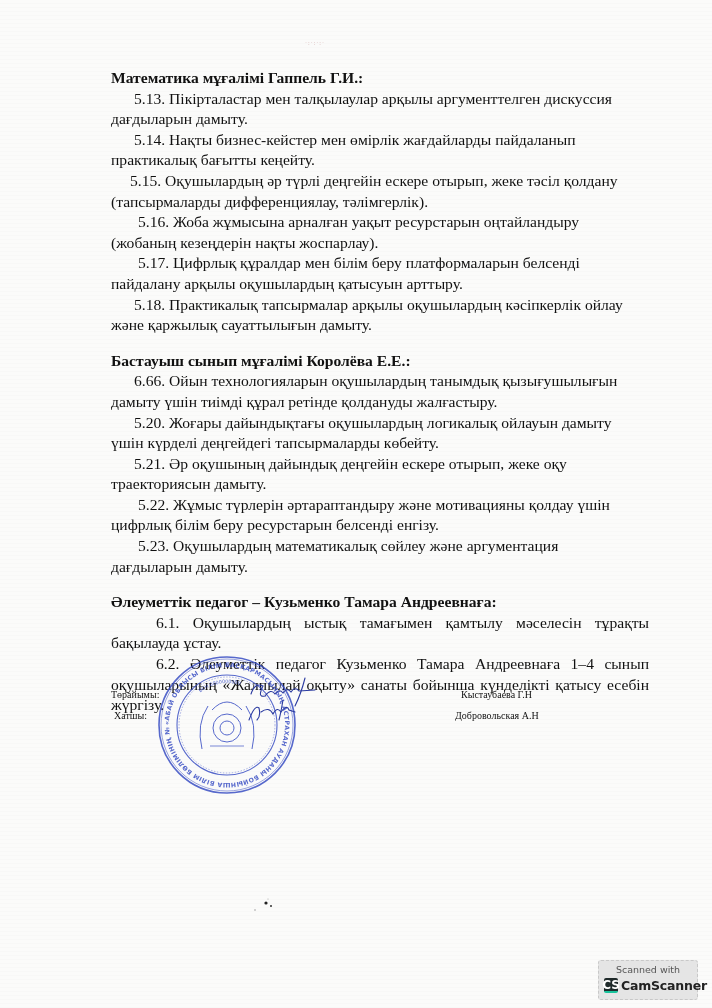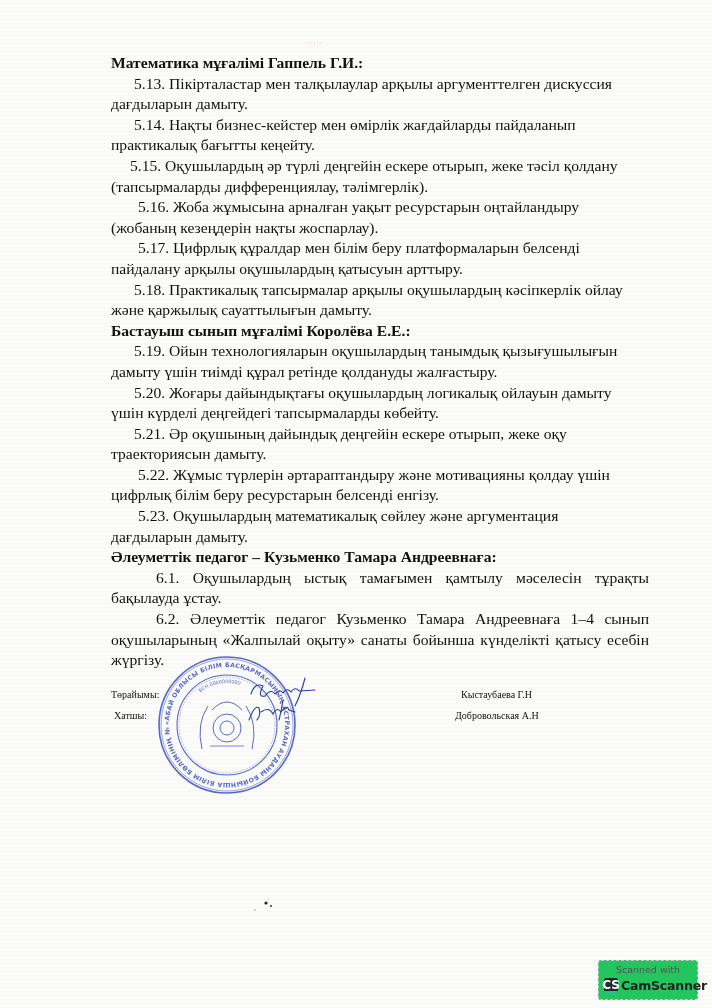--- a/index.html
+++ b/index.html
@@ -16,21 +16,21 @@
       repeating-linear-gradient(0deg, rgba(0,0,0,0.012) 0px, rgba(0,0,0,0.012) 1px, transparent 1px, transparent 4px);
     pointer-events: none;
   }
   .content {
     position: absolute;
     left: 111px; top: 53px;
     width: 538px;
     font-size: 15.6px;
     line-height: 20.6px;
   }
-  .heading { font-weight: bold; }
+  .heading { font-weight: bold; margin-top: 15px; }
   .item { margin: 0; }
   .indent-a { text-indent: 23px; }
   .indent-b { text-indent: 27px; }
   .indent-c { text-indent: 45px; text-align: justify; }
 
   .signatures {
     position: absolute; left: 111px; top: 685px; width: 520px;
     font-size: 10px; line-height: 20.6px;
   }
   .sig-row { position: relative; height: 20.6px; }
@@ -46,21 +46,21 @@
   .signature-scrawl { position: absolute; left: 243px; top: 676px; width: 80px; height: 50px; }
 
   .faint-mark {
     position: absolute; left: 305px; top: 40px; width: 30px; height: 6px;
     color: #d9b9b9; font-size: 6px; letter-spacing: 1px;
   }
   .specks { position: absolute; left: 245px; top: 895px; width: 40px; height: 20px; }
 
   .cs-badge {
     position: absolute; left: 598px; top: 960px; width: 98px; height: 38px;
-    border: 1px dashed #c8c8c8; border-radius: 3px; background: #22c55e;
+    border: 1px dashed #c8c8c8; border-radius: 3px; background: #e5e5e5;
     font-family: "DejaVu Sans", sans-serif;
   }
   .cs-top {
     position: absolute; top: 3px; left: 0; right: 0; text-align: center;
     font-size: 9.5px; color: #555;
   }
   .cs-bottom {
     position: absolute; top: 17px; left: 5px; display: flex; align-items: center;
   }
   .cs-logo {
@@ -100,21 +100,21 @@
     <div class="indent-b">5.17. Цифрлық құралдар мен білім беру платформаларын белсенді</div>
     <div>пайдалану арқылы оқушылардың қатысуын арттыру.</div>
   </div>
   <div class="item">
     <div class="indent-a">5.18. Практикалық тапсырмалар арқылы оқушылардың кәсіпкерлік ойлау</div>
     <div>және қаржылық сауаттылығын дамыту.</div>
   </div>
 
   <div class="heading">Бастауыш сынып мұғалімі Королёва Е.Е.:</div>
   <div class="item">
-    <div class="indent-a">5.19. Ойын технологияларын оқушылардың танымдық қызығушылығын</div>
+    <div class="indent-a">6.66. Ойын технологияларын оқушылардың танымдық қызығушылығын</div>
     <div>дамыту үшін тиімді құрал ретінде қолдануды жалғастыру.</div>
   </div>
   <div class="item">
     <div class="indent-a">5.20. Жоғары дайындықтағы оқушылардың логикалық ойлауын дамыту</div>
     <div>үшін күрделі деңгейдегі тапсырмаларды көбейту.</div>
   </div>
   <div class="item">
     <div class="indent-a">5.21. Әр оқушының дайындық деңгейін ескере отырып, жеке оқу</div>
     <div>траекториясын дамыту.</div>
   </div>

